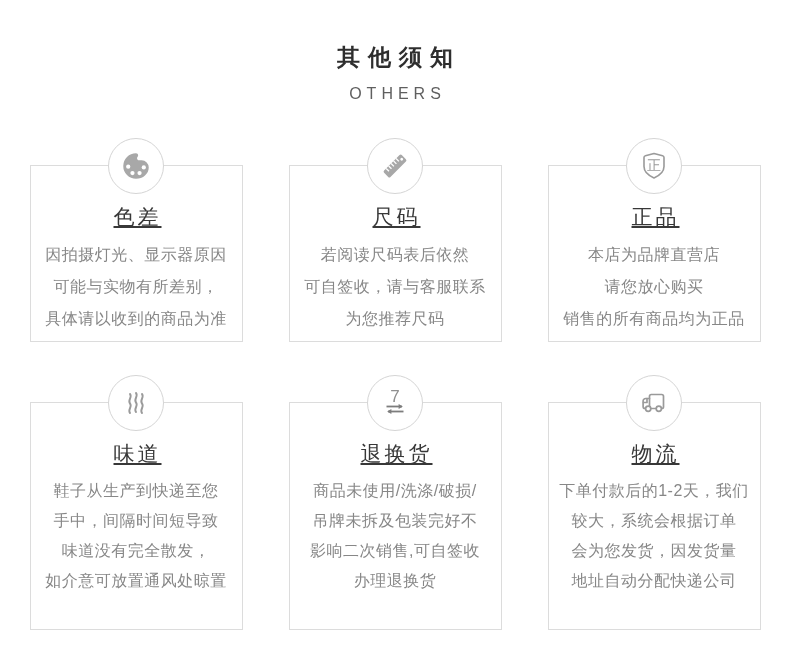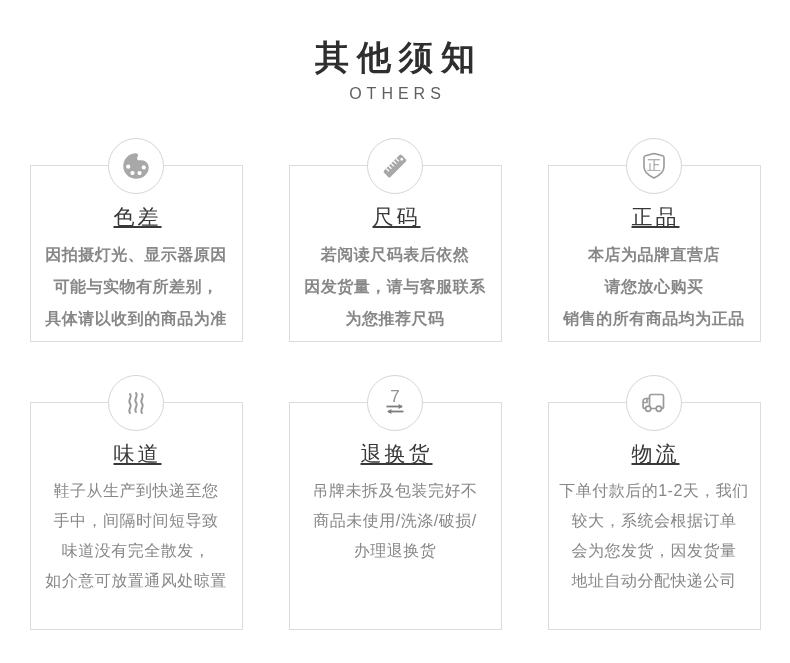--- a/index.html
+++ b/index.html
@@ -4,41 +4,41 @@
 <style>
   :root{
     --title-color:#2e2e2e; --subtitle-color:#5f5f5f; --card-border:#dcdcdc;
     --circle-border:#d5d5d5; --heading-color:#383838; --body-color:#878787;
     --icon-stroke:#9a9a9a; --icon-fill:#a8a8a8; --page-bg:#ffffff;
   }
   *{margin:0;padding:0;box-sizing:border-box;}
   html,body{width:790px;height:663px;background:var(--page-bg);
     font-family:"Liberation Sans","DejaVu Sans",sans-serif;overflow:hidden;}
   .header{margin-top:36px;text-align:center;}
-  .header h1{font-size:34px;font-weight:600;color:var(--title-color);
+  .header h1{font-size:23px;font-weight:600;color:var(--title-color);
     letter-spacing:8px;text-indent:8px;line-height:42px;}
   .header .subtitle{margin-top:7px;font-size:16px;color:var(--subtitle-color);
     letter-spacing:5px;text-indent:5px;}
   .row{display:flex;justify-content:center;gap:46px;}
   .row1{margin-top:62px;}
   .row2{margin-top:60px;}
   .card{position:relative;width:213px;border:1px solid var(--card-border);
     text-align:center;background:#fff;}
   .row1 .card{height:177px;}
   .row2 .card{height:228px;}
   .badge{position:absolute;top:-28px;left:50%;transform:translateX(-50%);
     width:56px;height:56px;border-radius:50%;background:#fff;
     border:1px solid var(--circle-border);display:flex;align-items:center;
     justify-content:center;}
   .badge svg{display:block;}
   .card-title{margin-top:38px;font-size:21px;font-weight:500;
     color:var(--heading-color);letter-spacing:3px;text-indent:3px;line-height:26px;text-decoration:underline;}
   .card-body{margin-top:9px;font-size:16px;color:var(--body-color);
     letter-spacing:0.5px;}
-  .row1 .card-body .line{line-height:32px;font-weight:bold;}
+  .row1 .card-body .line{line-height:32px;}
   .row2 .card-body .line{line-height:30px;}
 </style>
 </head>
 <body>
 
 <div class="header">
   <h1>其他须知</h1>
   <div class="subtitle">OTHERS</div>
 </div>
 
@@ -74,21 +74,21 @@
           <line x1="17" y1="13.5" x2="17" y2="17.5" stroke="#ffffff" stroke-width="1.3"></line>
           <line x1="20.5" y1="13.5" x2="20.5" y2="17.5" stroke="#ffffff" stroke-width="1.3"></line>
           <line x1="24" y1="13.5" x2="24" y2="17.5" stroke="#ffffff" stroke-width="1.3"></line>
           <circle cx="27.5" cy="18" r="1.4" fill="#ffffff"></circle>
         </g>
       </svg>
     </div>
     <div class="card-title">尺码</div>
     <div class="card-body">
       <div class="line">若阅读尺码表后依然</div>
-      <div class="line">因发货量，请与客服联系</div>
+      <div class="line">可自签收，请与客服联系</div>
       <div class="line">为您推荐尺码</div>
     </div>
   </div>
 
   <div class="card">
     <div class="badge">
       <svg width="36" height="36" viewBox="0 0 36 36">
         <path d="M18 5.5 L26.6 7.8 C27.4 8 28 8.7 28 9.6 V18.6 C28 24 23.6 27.6 18 30 C12.4 27.6 8 24 8 18.6 V9.6 C8 8.7 8.6 8 9.4 7.8 Z" fill="none" stroke="#9a9a9a" stroke-width="1.6" stroke-linejoin="round"></path>
         <text x="18" y="21.5" text-anchor="middle" font-size="14" fill="#9a9a9a" font-family="'DejaVu Sans',sans-serif">正</text>
       </svg>
@@ -129,22 +129,23 @@
         <g stroke="#7d7d7d" stroke-width="1.8" fill="#7d7d7d" stroke-linejoin="round">
           <line x1="9.5" y1="21.5" x2="25" y2="21.5"></line>
           <path d="M25.8 21.5 l-4.2 -2.4 v4.8 Z" stroke="none"></path>
           <line x1="26.5" y1="26.5" x2="11" y2="26.5"></line>
           <path d="M10.2 26.5 l4.2 -2.4 v4.8 Z" stroke="none"></path>
         </g>
       </svg>
     </div>
     <div class="card-title">退换货</div>
     <div class="card-body">
+      <div class="line">商品未使用/洗涤/破损/</div>
       <div class="line">吊牌未拆及包装完好不</div>
-      <div class="line">商品未使用/洗涤/破损/</div>
+      <div class="line">影响二次销售,可自签收</div>
       <div class="line">办理退换货</div>
     </div>
   </div>
 
   <div class="card">
     <div class="badge">
       <svg width="36" height="36" viewBox="0 0 36 36" fill="none" stroke="#9a9a9a" stroke-width="1.7" stroke-linecap="round" stroke-linejoin="round">
         <rect x="13.5" y="9.5" width="14" height="14" rx="1.8"></rect>
         <path d="M13.5 13.5 h-3.8 a2.6 2.6 0 0 0 -2.6 2.6 v5.4 a2 2 0 0 0 2 2 h0.4"></path>
         <path d="M11 13.5 v4 h-3.5"></path>

